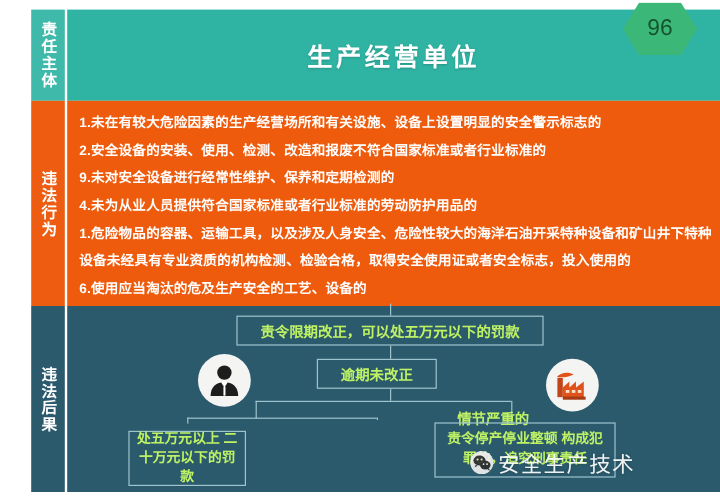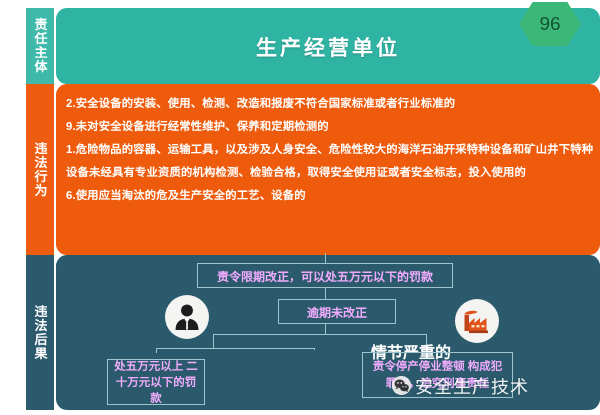--- a/index.html
+++ b/index.html
@@ -24,21 +24,20 @@
     position:absolute;left:26px;top:0;width:28px;height:100%;
     display:flex;align-items:center;justify-content:center;
     color:#ffffff;font-weight:bold;font-size:13px;
     line-height:15px;letter-spacing:1px;
     writing-mode:vertical-rl;text-orientation:upright;
     box-sizing:border-box;
   }
   .panel{
     position:absolute;left:56px;top:0;width:544px;height:100%;
     box-sizing:border-box;
-    border-radius:11px;
   }
 
   #subject-side{background:#3fb9a9;}
   #subject-panel{background:#2fb3a3;}
   #acts-side{background:#ee5c11;}
   #acts-panel{background:#ef5b0c;}
   #conseq-side{background:#2a5a6c;}
   #conseq-panel{background:#2a5a6c;}
 
   #subject-title{
@@ -65,35 +64,35 @@
     color:#ffffff;font-size:11.3px;font-weight:bold;
     line-height:23px;letter-spacing:.2px;
   }
   #acts-list .li{white-space:normal;}
 
   
   #flow{position:absolute;left:0;top:0;width:544px;height:155px;}
   .fbox{
     position:absolute;box-sizing:border-box;
     border:1px solid #9fc4ce;
-    color:#f0abfc;font-weight:bold;
+    color:#bef264;font-weight:bold;
     display:flex;align-items:center;justify-content:center;
     text-align:center;
     background:transparent;
   }
   #box-order{left:141px;top:8px;width:256px;height:25px;font-size:12px;}
-  #box-overdue{left:222px;top:44px;width:118px;height:25px;font-size:12px;}
+  #box-overdue{left:208px;top:44px;width:100px;height:25px;font-size:12px;}
   #box-fine-a{left:51px;top:104px;width:98px;height:46px;font-size:11.5px;line-height:16px;}
   #box-fine-b{left:157px;top:94px;width:112px;height:50px;font-size:11.2px;line-height:15px;}
   #box-stop{left:306px;top:97px;width:151px;height:46px;font-size:11.5px;line-height:17px;}
   .fbox .txt{padding:0 4px;}
 
   #lbl-serious{
     position:absolute;left:306px;top:84px;width:98px;
-    color:#ffffff;font-size:16px;font-weight:bold;text-align:center;
+    color:#bef264;font-size:12px;font-weight:bold;text-align:center;
   }
 
   
   .ln{position:absolute;background:#9fc4ce;}
 
   
   .circ{
     position:absolute;border-radius:50%;background:#f4f4f2;
     display:flex;align-items:center;justify-content:center;
     overflow:hidden;
@@ -126,22 +125,24 @@
       <div id="subject-title">生产经营单位</div>
     </div>
   </div>
 
   <div id="badge">96</div>
 
   <div class="row" id="row-acts">
     <div class="side-label" id="acts-side">违法行为</div>
     <div class="panel" id="acts-panel">
       <div id="acts-list">
+        <div class="li">1.未在有较大危险因素的生产经营场所和有关设施、设备上设置明显的安全警示标志的</div>
         <div class="li">2.安全设备的安装、使用、检测、改造和报废不符合国家标准或者行业标准的</div>
         <div class="li">9.未对安全设备进行经常性维护、保养和定期检测的</div>
+        <div class="li">4.未为从业人员提供符合国家标准或者行业标准的劳动防护用品的</div>
         <div class="li">1.危险物品的容器、运输工具，以及涉及人身安全、危险性较大的海洋石油开采特种设备和矿山井下特种设备未经具有专业资质的机构检测、检验合格，取得安全使用证或者安全标志，投入使用的</div>
         <div class="li">6.使用应当淘汰的危及生产安全的工艺、设备的</div>
       </div>
     </div>
   </div>
 
   <div class="row" id="row-conseq">
     <div class="side-label" id="conseq-side">违法后果</div>
     <div class="panel" id="conseq-panel">
       <div id="flow">

